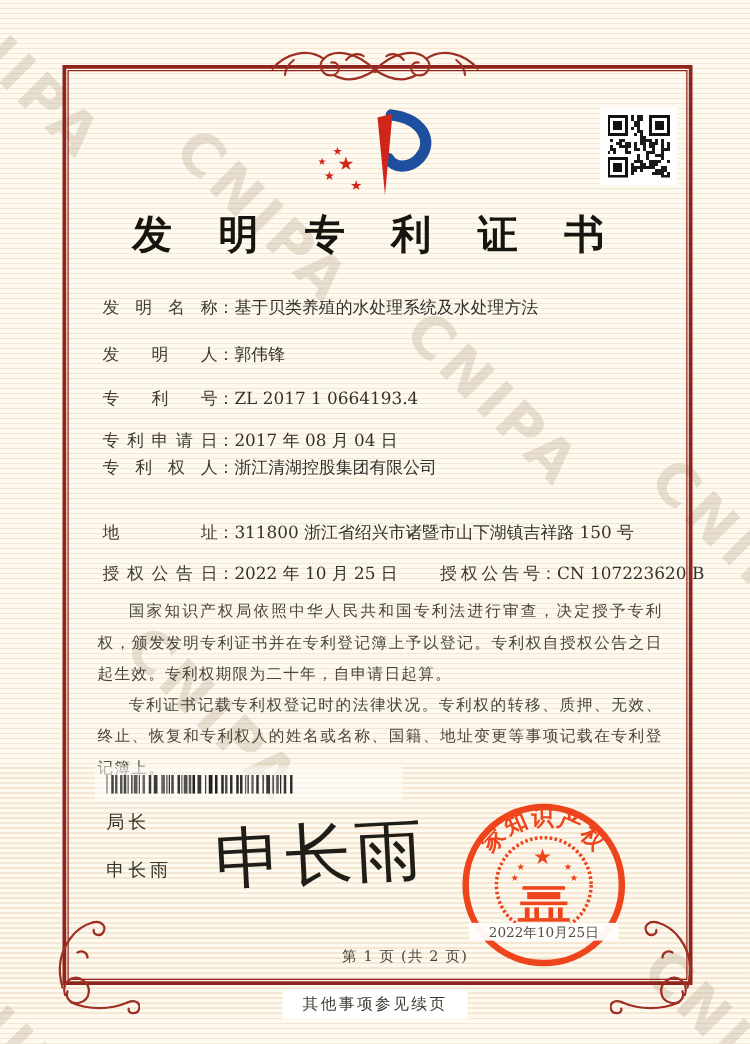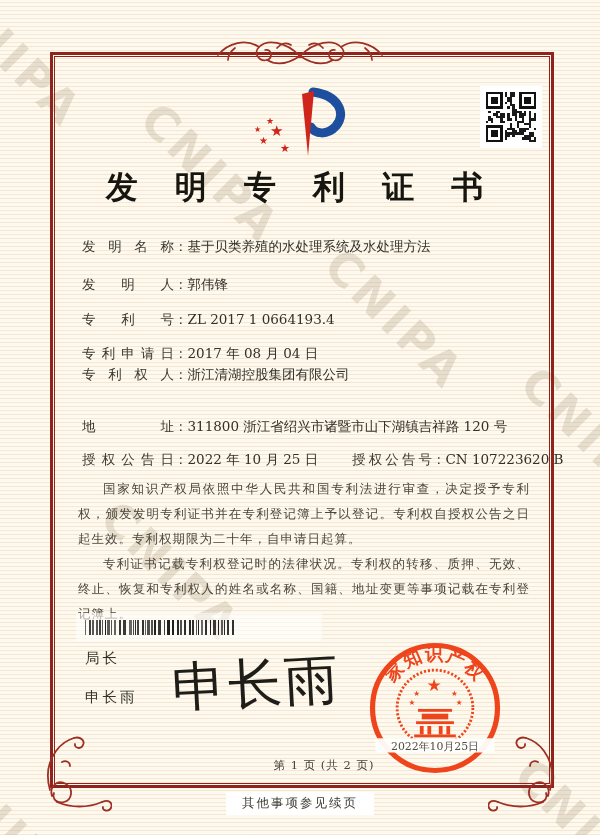--- a/index.html
+++ b/index.html
@@ -278,21 +278,21 @@
     <div class="row" style="top:311px">
       <span class="flabel">专利号</span><span class="colon">：</span><span class="fvalue">ZL 2017 1 0664193.4</span>
     </div>
     <div class="row" style="top:345px">
       <span class="flabel">专利申请日</span><span class="colon">：</span><span class="fvalue">2017 年 08 月 04 日</span>
     </div>
     <div class="row" style="top:366px">
       <span class="flabel">专利权人</span><span class="colon">：</span><span class="fvalue">浙江清湖控股集团有限公司</span>
     </div>
     <div class="row" style="top:418px">
-      <span class="flabel">地址</span><span class="colon">：</span><span class="fvalue">311800 浙江省绍兴市诸暨市山下湖镇吉祥路 120 号</span>
+      <span class="flabel">地址</span><span class="colon">：</span><span class="fvalue">311800 浙江省绍兴市诸暨市山下湖镇吉祥路 150 号</span>
     </div>
     <div class="row" style="top:451px">
       <span class="flabel">授权公告日</span><span class="colon">：</span><span class="fvalue">2022 年 10 月 25 日</span>
       <span class="pair2">
         <span class="flabel">授权公告号</span><span class="colon">：</span><span class="fvalue">CN 107223620 B</span>
       </span>
     </div>
   </div>
 
   <div class="body-text">

